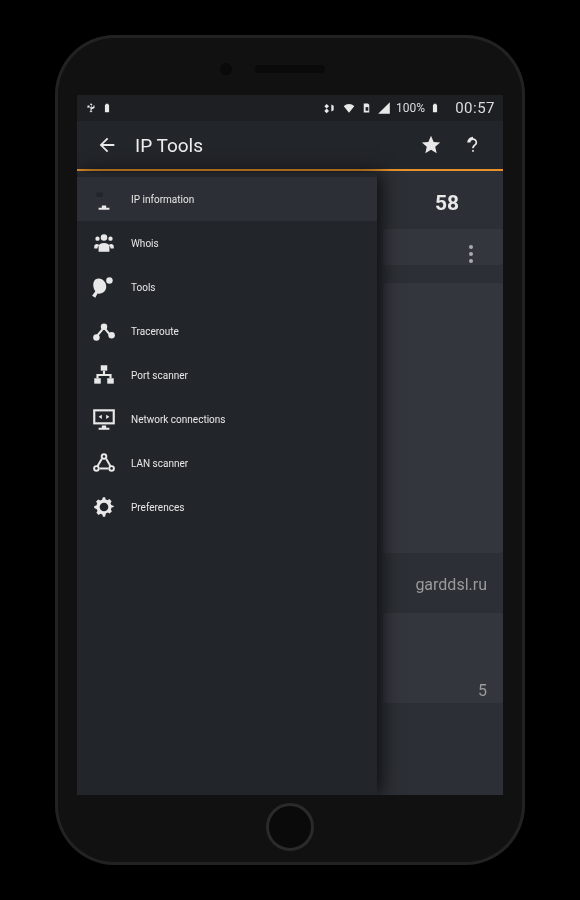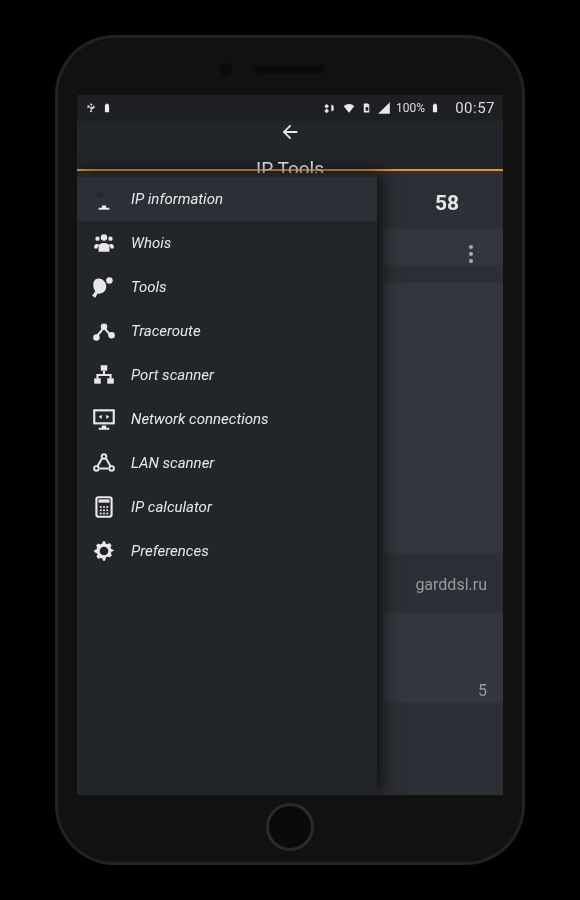--- a/index.html
+++ b/index.html
@@ -72,21 +72,20 @@
   .statusbar .time { font-size: 15px; letter-spacing: 0.5px; margin-left:10px; }
   
   .appbar {
     height: 50px;
     background: #22252a;
     display: flex;
     align-items: center;
     padding: 0 16px;
     border-bottom: 2px solid #e8912a;
     gap: 14px;
-    flex-direction: column;
   }
   .appbar .title { font-size: 19px; color: #eee; flex:1; }
   .appbar .icon-btn { width:28px; height:28px; display:flex; align-items:center; justify-content:center; }
   
   .content {
     position: absolute;
     top: 78px; left: 0; right: 0; bottom: 0;
     background: #2c2f35;
     padding: 20px 18px;
   }
@@ -128,21 +127,21 @@
   .drawer-item {
     display: flex;
     align-items: center;
     height: 44px;
     padding: 0 12px;
     gap: 12px;
     cursor: pointer;
   }
   .drawer-item.selected { background: #2c2f35; }
   .drawer-item .icon { width: 30px; height: 30px; display:flex; align-items:center; justify-content:center; flex-shrink:0; }
-  .drawer-item .label { font-size: 15px; color: #e8e8e8; font-style: italic; }
+  .drawer-item .label { font-size: 10px; color: #e8e8e8; }
   svg { fill: #e8e8e8; }
 </style>
 </head>
 <body>
 
 <div class="phone">
   <div class="speaker"></div>
   <div class="camera"></div>
   <div class="home-btn"></div>
   <div class="screen">
@@ -294,38 +293,20 @@
               <circle cx="5" cy="17" r="1.2" fill="#22252a"></circle>
               <circle cx="19" cy="17" r="1.2" fill="#22252a"></circle>
               <path d="M10 8l-4 7m8-7l4 7M8 17h8" stroke="#e8e8e8" stroke-width="1.8" fill="none"></path>
             </svg>
           </div>
           <div class="label">LAN scanner</div>
         </div>
         <div class="drawer-item">
           <div class="icon">
             <svg width="26" height="26" viewBox="0 0 24 24">
-              <rect x="5" y="3" width="14" height="18" rx="2" fill="none" stroke="#e8e8e8" stroke-width="2"></rect>
-              <rect x="7" y="5" width="10" height="3"></rect>
-              <circle cx="9" cy="12" r="1"></circle>
-              <circle cx="12" cy="12" r="1"></circle>
-              <circle cx="15" cy="12" r="1"></circle>
-              <circle cx="9" cy="15" r="1"></circle>
-              <circle cx="12" cy="15" r="1"></circle>
-              <circle cx="15" cy="15" r="1"></circle>
-              <circle cx="9" cy="18" r="1"></circle>
-              <circle cx="12" cy="18" r="1"></circle>
-              <circle cx="15" cy="18" r="1"></circle>
-            </svg>
-          </div>
-          <div class="label">IP calculator</div>
-        </div>
-        <div class="drawer-item">
-          <div class="icon">
-            <svg width="26" height="26" viewBox="0 0 24 24">
               <path d="M12 8a4 4 0 100 8 4 4 0 000-8zm9 4l-2 .5a7 7 0 01-.7 1.7l1 1.8-2 2-1.8-1a7 7 0 01-1.7.7L13 21h-2l-.5-2a7 7 0 01-1.7-.7l-1.8 1-2-2 1-1.8A7 7 0 015.3 14L3 13v-2l2-.5a7 7 0 01.7-1.7l-1-1.8 2-2 1.8 1a7 7 0 011.7-.7L11 3h2l.5 2a7 7 0 011.7.7l1.8-1 2 2-1 1.8a7 7 0 01.7 1.7L21 11z"></path>
               <circle cx="12" cy="12" r="2" fill="#22252a"></circle>
             </svg>
           </div>
           <div class="label">Preferences</div>
         </div>
       </div>
 
   </div>
 </div>

